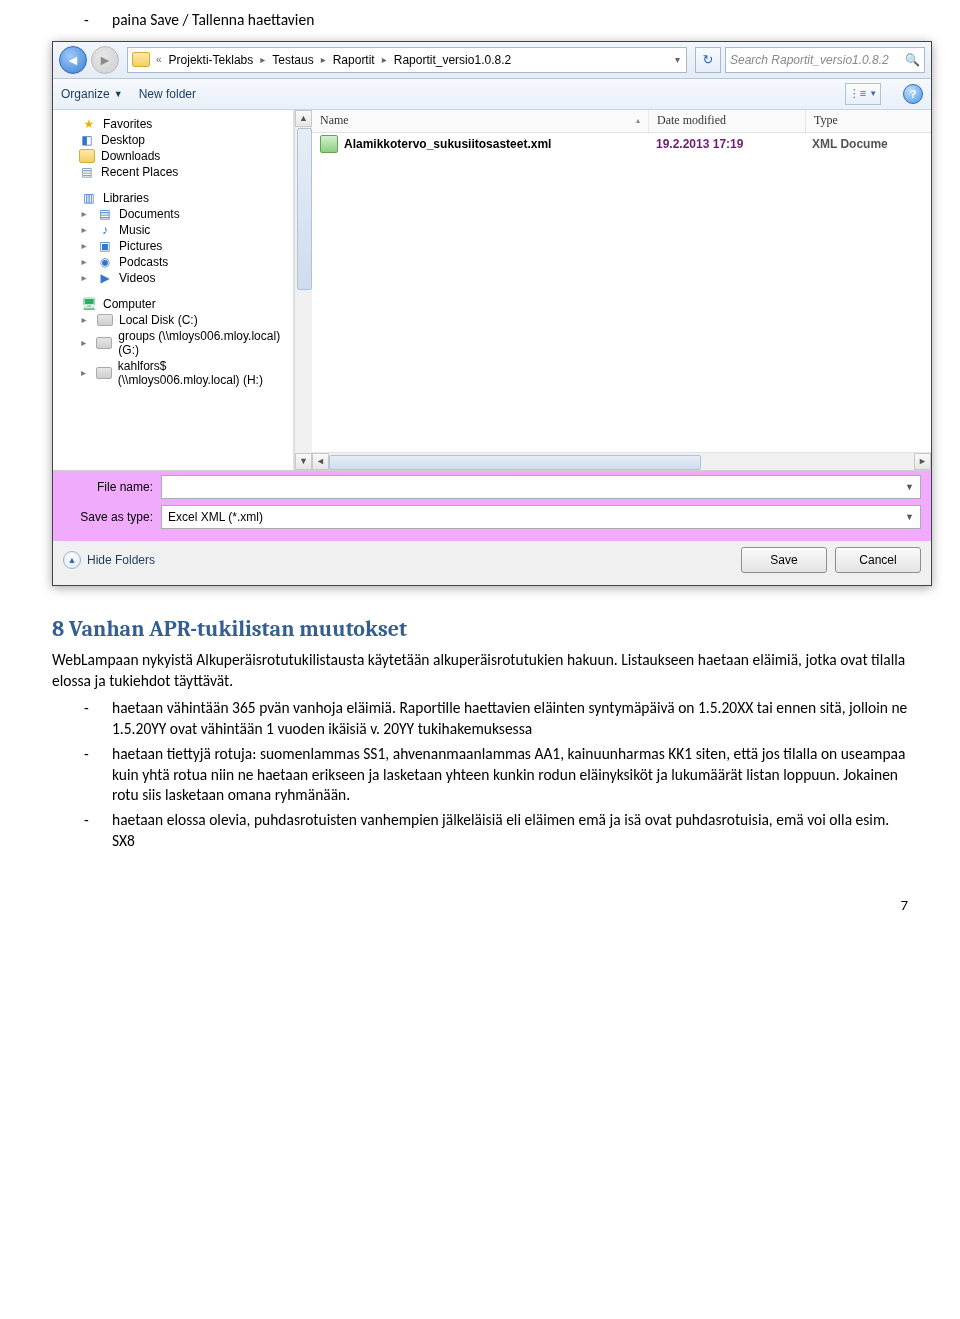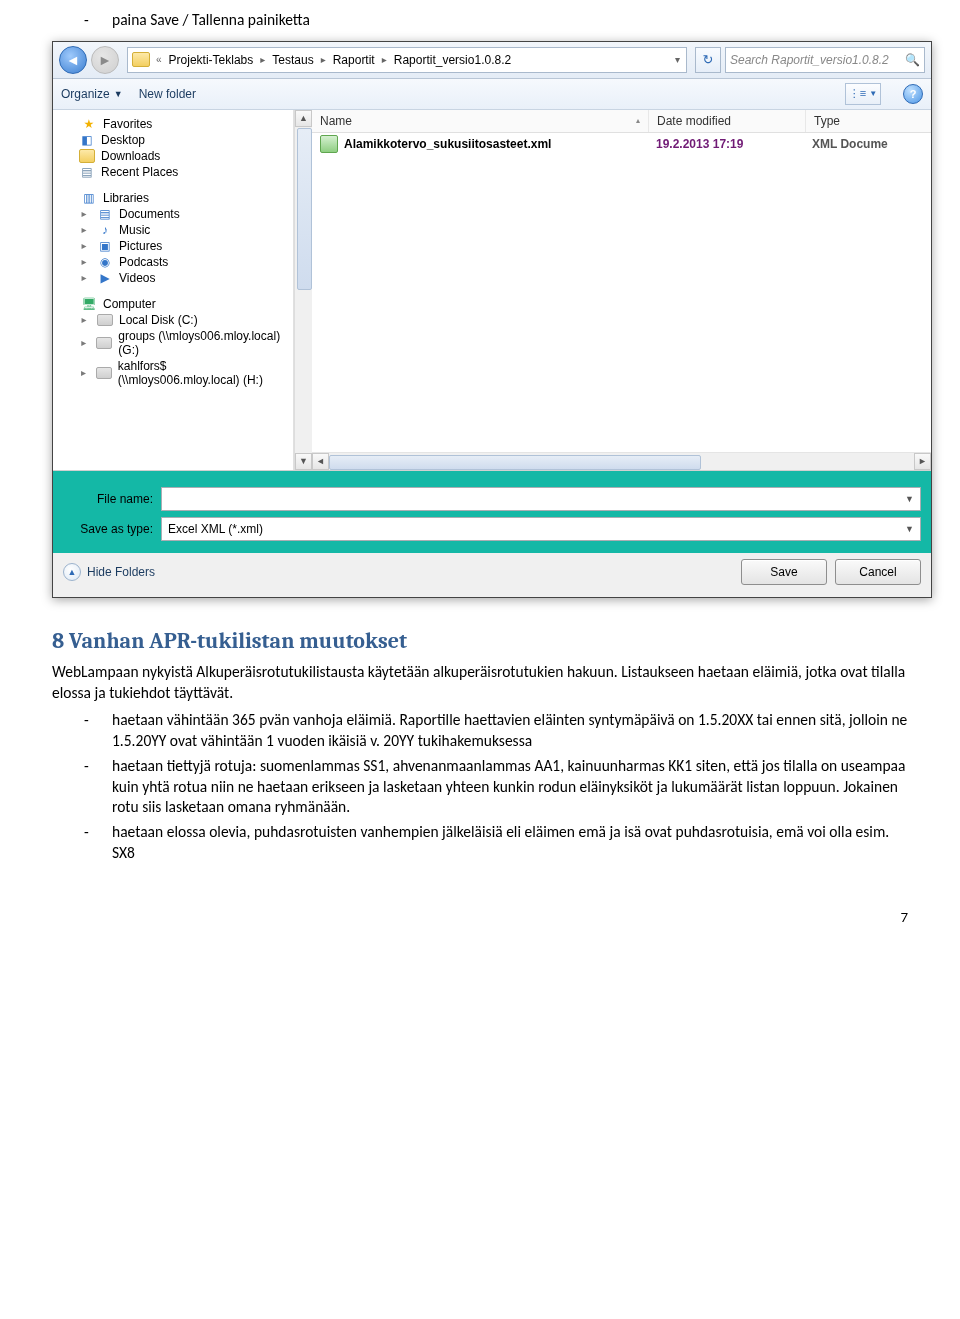--- a/index.html
+++ b/index.html
@@ -200,20 +200,21 @@
     cursor:pointer;
   }
   .file-pane { flex:1; display:flex; flex-direction:column; }
   .file-header {
     height:22px;
     display:flex;
     border-bottom: 1px solid #e0e0e0;
     font-size:12px;
     color:#333;
     background:#fafafa;
+    font-family:Liberation Serif, serif;
   }
   .file-header .col {
     padding: 3px 8px;
     border-right:1px solid #e8e8e8;
     display:flex;align-items:center;gap:4px;
   }
   .file-row {
     display:flex;
     height: 22px;
     align-items:center;
@@ -246,22 +247,22 @@
   .folder { background:linear-gradient(#fde9a8,#f3cf61);border:1px solid #d4af37;border-radius:2px;width:16px;height:12px;}
   .blue { color:#3476c9; }
   .drive { background:linear-gradient(#e6e6e6,#cfcfcf);border:1px solid #aaa;border-radius:2px;width:16px;height:10px;}
   .lib { color:#3476c9; }
   .recent { color:#6b8aa8; }
   .computer { color:#3a6; }
   .nav-sep { height:10px; }
   .expand { color:#7a7a7a; font-size:10px; width:10px;text-align:center; margin-right:2px;}
   .bottom-area {
     border-top:1px solid #d0d0d0;
-    padding: 16px 10px 6px 10px;
-    background:#14b8a6;
+    padding: 4px 10px 6px 10px;
+    background:#f0abfc;
   }
   .form-row {
     display:flex; align-items:center;
     margin-bottom: 6px;
   }
   .form-row label {
     width: 90px;
     text-align: right;
     padding-right: 8px;
     font-size:12px;
@@ -370,21 +371,21 @@
     padding-top: 40px;
     font-size: 15px;
   }
 </style>
 </head>
 <body>
 
 <div class="page">
 
   <ul class="top-list">
-    <li>paina Save / Tallenna painiketta</li>
+    <li>paina Save / Tallenna haettavien</li>
   </ul>
 
   <div class="dialog">
 
     <div class="navrow">
       <div class="nav-btn">◄</div>
       <div class="nav-btn disabled">►</div>
       <div class="breadcrumb">
         <div class="folder-icon"></div>
         <span class="sep">«</span>

